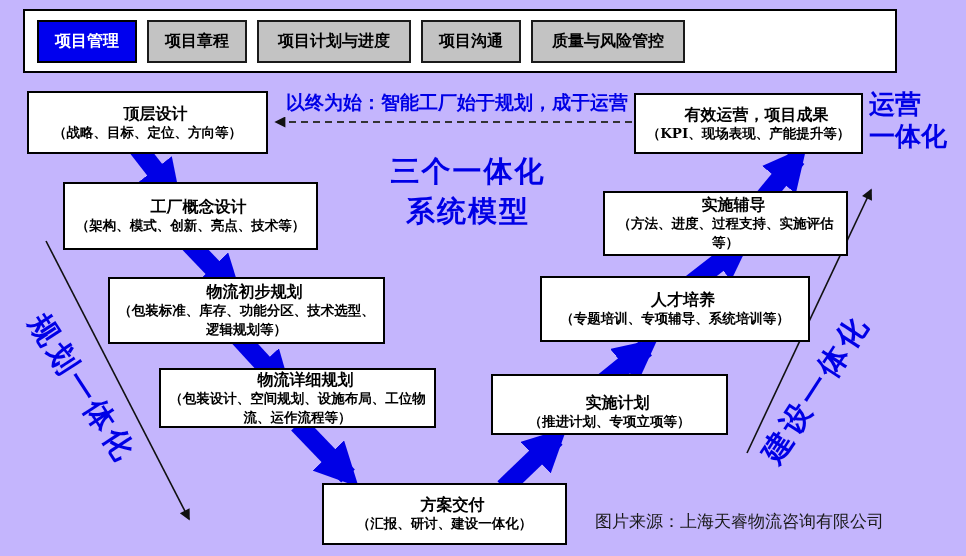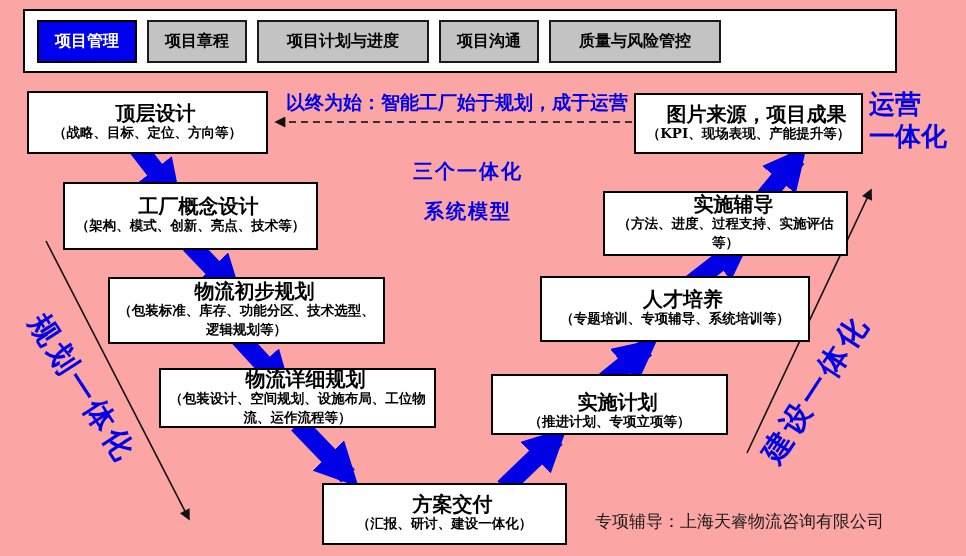--- a/index.html
+++ b/index.html
@@ -1,37 +1,37 @@
 <!DOCTYPE html>
 <html><head>
 <meta charset="utf-8">
 <style>
   html,body{margin:0;padding:0;background:#fff;}
-  #canvas{position:relative;width:966px;height:556px;background:#fca5a5;overflow:hidden;
+  #canvas{position:relative;width:966px;height:556px;background:#c4b5fd;overflow:hidden;
           font-family:"Liberation Sans","DejaVu Sans",sans-serif;text-decoration:underline;}
   
   .tabbar{position:absolute;left:23px;top:9px;width:874px;height:64px;border:2px solid #000;
           box-sizing:border-box;display:flex;align-items:center;gap:10px;padding:0 12px;background:#fff;z-index:3;}
   .tab{height:43px;display:flex;align-items:center;justify-content:center;
        border:2px solid #1a1a1a;background:#c3c3c3;color:#000;font-weight:bold;font-size:16px;
        padding:0 16px;box-sizing:border-box;white-space:nowrap;flex:0 0 auto;}
   .tab.active{background:#0000ee;color:#fff;border-color:#000;}
-  .tab.wide{padding:0 28px;}
+  .tab.wide{padding:0 19px;}
   
   .dbox{position:absolute;background:#fff;border:2px solid #000;box-sizing:border-box;z-index:2;
         display:flex;flex-direction:column;align-items:center;justify-content:center;
         font-family:"DejaVu Serif","Liberation Serif",serif;font-weight:bold;color:#000;
         text-align:center;padding:2px 6px;line-height:19px;}
-  .dbox .t{font-size:20px;margin-left:16px;}
+  .dbox .t{font-size:16px;margin-left:16px;}
   .dbox .d{font-size:13.5px;}
   
   .blue{color:#0000e6;font-weight:bold;}
   .slogan{position:absolute;left:274px;top:90px;width:366px;text-align:center;font-size:19px;z-index:2;}
   .center-title{position:absolute;left:340px;top:151px;width:256px;text-align:center;
-                font-size:20px;line-height:40px;letter-spacing:2px;z-index:2;}
+                font-size:29px;line-height:40px;letter-spacing:2px;z-index:2;}
   .label-rot{position:absolute;width:220px;text-align:center;font-size:30px;letter-spacing:4px;z-index:2;}
   .label-left{left:-28px;top:368px;transform:rotate(57deg);}
   .label-right{left:706px;top:368px;transform:rotate(-57deg);}
   .label-ops{position:absolute;left:869px;top:88px;width:97px;font-size:26px;line-height:32px;z-index:2;}
   
   .source{position:absolute;left:595px;top:510px;font-size:17px;color:#1a1a1a;z-index:2;white-space:nowrap;}
   
   svg.layer{position:absolute;left:0;top:0;z-index:1;}
 </style>
 </head>
@@ -115,18 +115,18 @@
   </div>
   <div class="dbox" style="left:540px;top:276px;width:270px;height:66px;">
     <div class="t">人才培养</div>
     <div class="d">（专题培训、专项辅导、系统培训等）</div>
   </div>
   <div class="dbox" style="left:603px;top:191px;width:245px;height:65px;">
     <div class="t">实施辅导</div>
     <div class="d">（方法、进度、过程支持、实施评估等）</div>
   </div>
   <div class="dbox" style="left:634px;top:93px;width:229px;height:61px;">
-    <div class="t">图片来源，项目成果</div>
+    <div class="t">有效运营，项目成果</div>
     <div class="d">（KPI、现场表现、产能提升等）</div>
   </div>
 
-  <div class="source">专项辅导：上海天睿物流咨询有限公司</div>
+  <div class="source">图片来源：上海天睿物流咨询有限公司</div>
 </div>
 
 </body></html>

